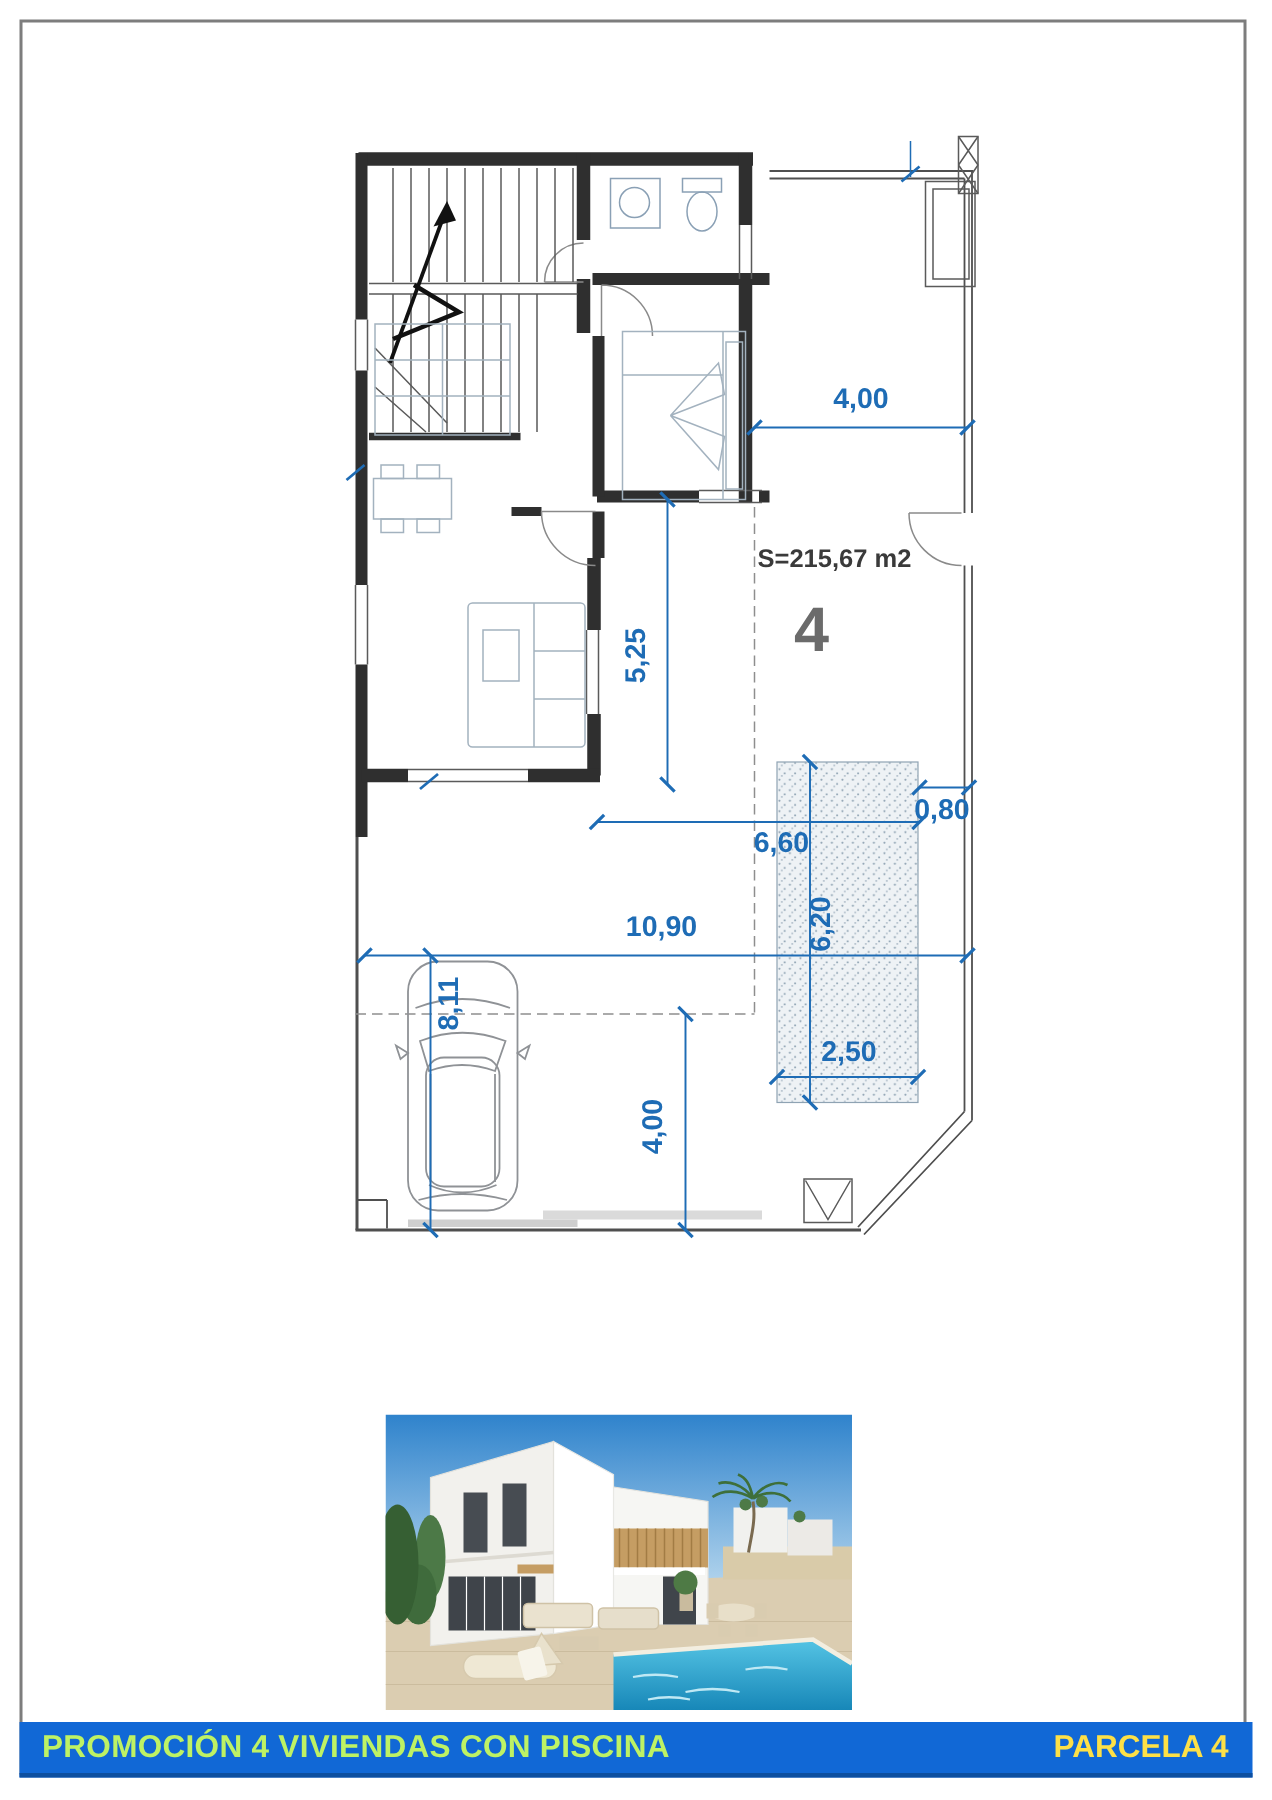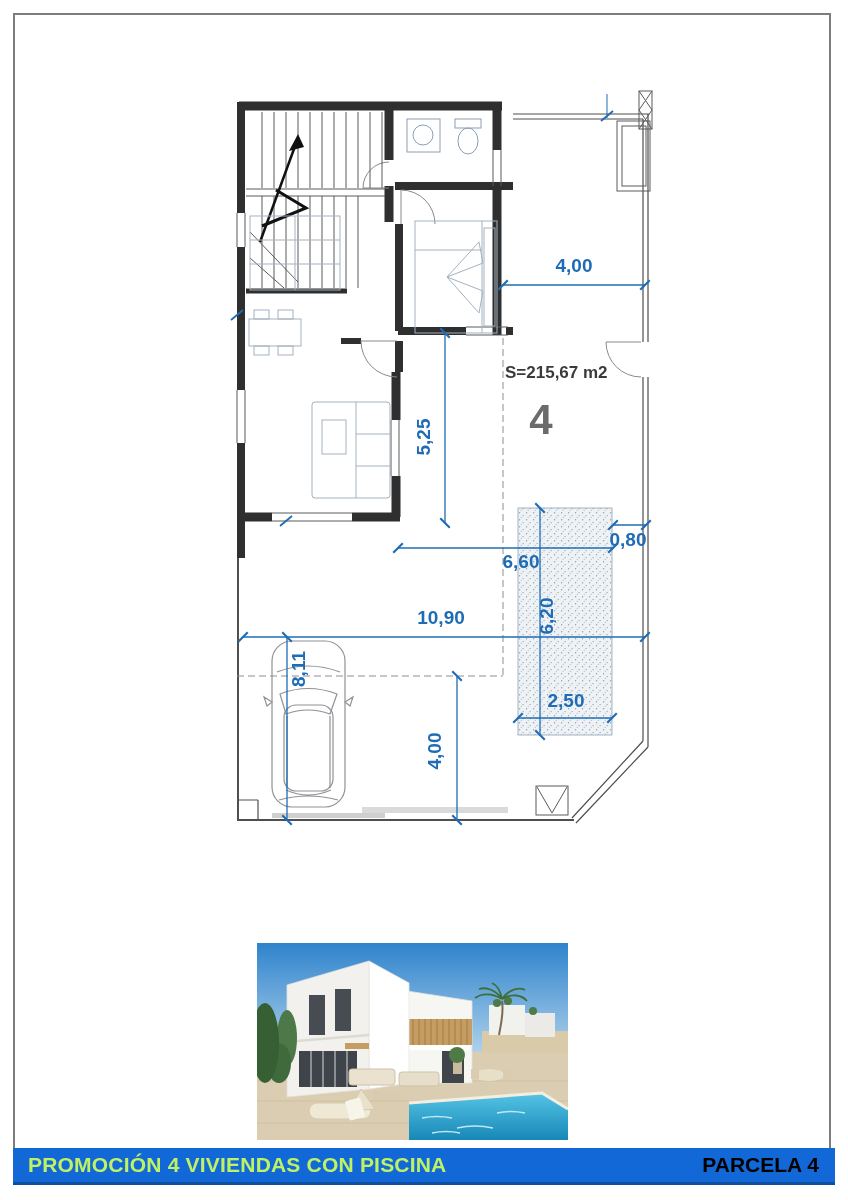--- a/index.html
+++ b/index.html
@@ -7,21 +7,21 @@
         font-family:"Liberation Sans", sans-serif;}
   .page-border{position:absolute;left:13px;top:13px;width:818px;height:1170px;
                border:2px solid #7d7d7d;box-sizing:border-box;}
   .plan-svg{position:absolute;left:200px;top:75px;width:470px;height:770px;}
   .photo-svg{position:absolute;left:257px;top:943px;width:311px;height:197px;}
   .footer-bar{position:absolute;left:13px;top:1148px;width:822px;height:37px;
               background:#1168d6;border-bottom:3px solid #0d4fa0;box-sizing:border-box;
               display:flex;align-items:center;justify-content:space-between;
               padding:0 16px 0 15px;}
   .footer-left{color:#bef264;font-size:21px;font-weight:bold;letter-spacing:0.2px;}
-  .footer-right{color:#000000;font-size:21px;font-weight:bold;}
+  .footer-right{color:#fde047;font-size:21px;font-weight:bold;}
   svg text{font-family:"Liberation Sans", sans-serif;}
   .dim{fill:#1e6cb5;font-size:19px;font-weight:bold;}
   .dimline{stroke:#1e6cb5;stroke-width:1.3;fill:none;}
   .wall{stroke:#2f2f2f;fill:none;}
   .thin{stroke:#5a5a5a;stroke-width:1;fill:none;}
   .bound{stroke:#4f4f4f;stroke-width:1.2;fill:none;}
   .furn{stroke:#a3b2bf;stroke-width:1;fill:none;}
   .fix{stroke:#8aa0b5;stroke-width:1;fill:none;}
   .arc{stroke:#8a8a8a;stroke-width:1;fill:none;}
   .dash{stroke:#8e8e8e;stroke-width:1;fill:none;stroke-dasharray:7 4;}

